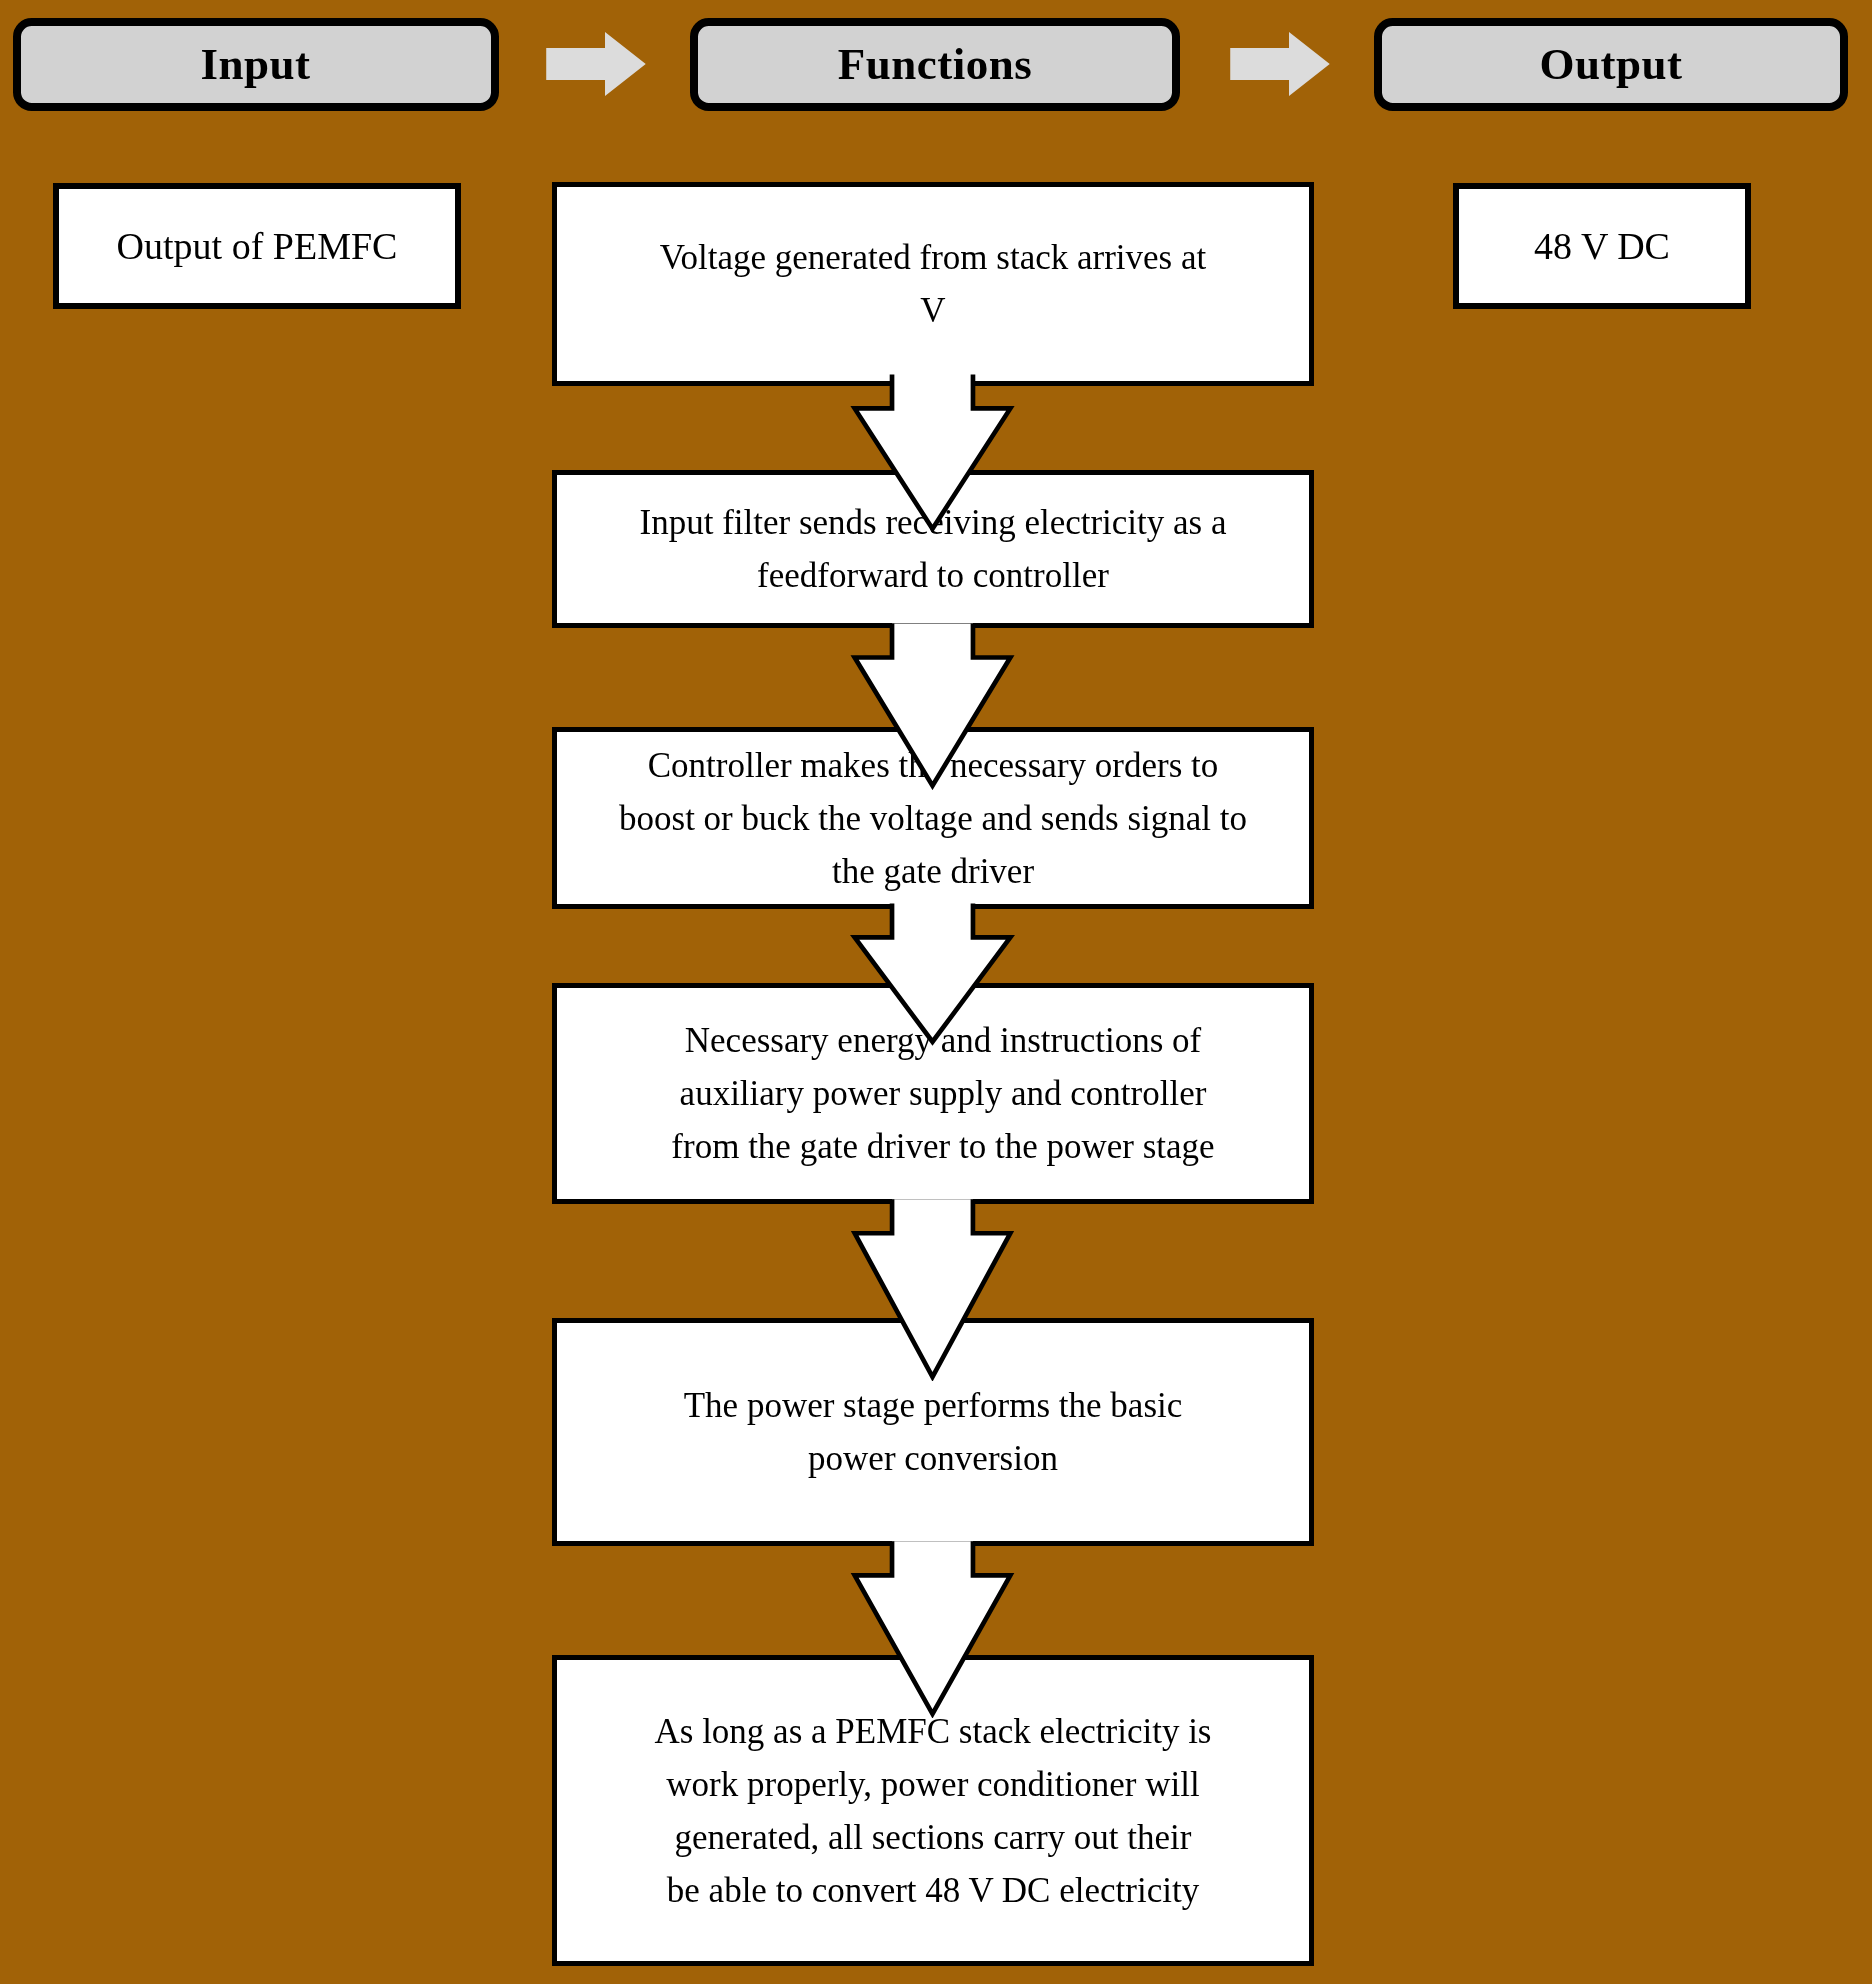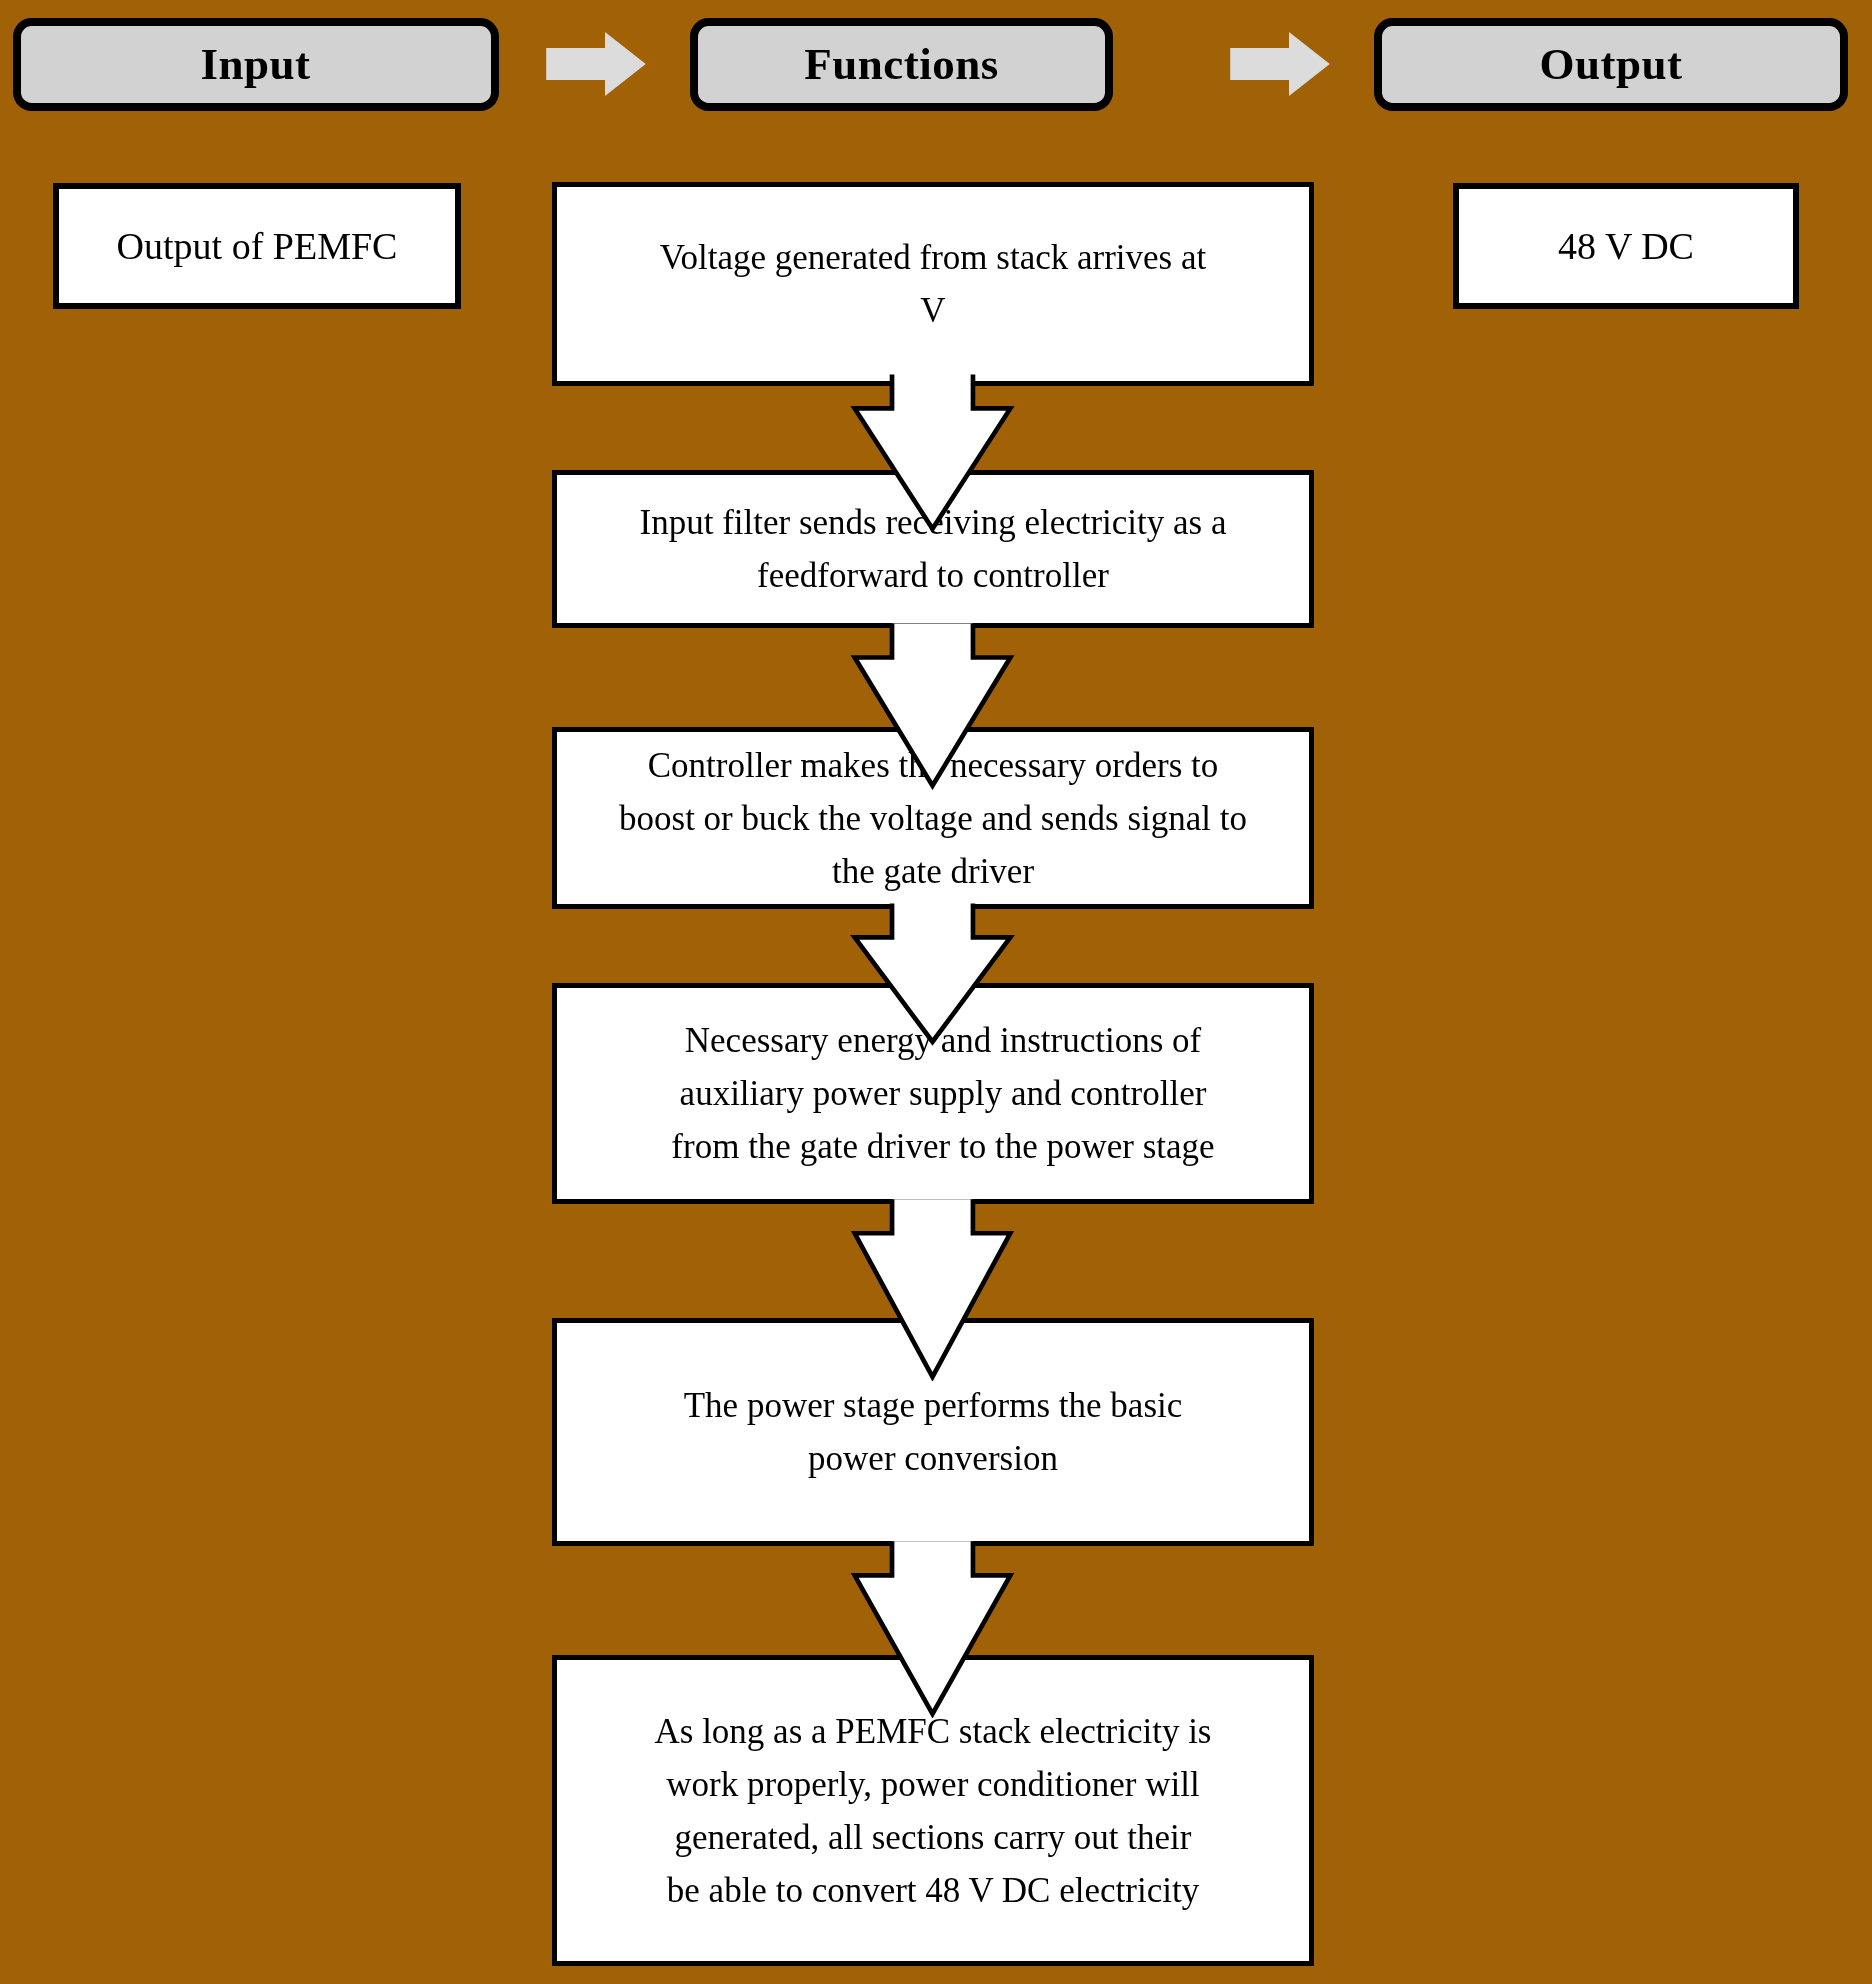--- a/index.html
+++ b/index.html
@@ -75,37 +75,37 @@
 <div id="canvas">
 
   <div class="hdr" style="left:12.5px;width:486px;">
     <span>Input</span>
   </div>
 
   <svg class="hdr-arrow" style="left:546px;" viewBox="0 0 195 128">
     <polygon points="0,33 114,33 114,2 193,64 114,126 114,95 0,95" fill="#dcdcdc"></polygon>
   </svg>
 
-  <div class="hdr" style="left:690px;width:423px;">
+  <div class="hdr" style="left:690px;width:490px;">
     <span>Functions</span>
   </div>
 
   <svg class="hdr-arrow" style="left:1230px;" viewBox="0 0 195 128">
     <polygon points="0,33 114,33 114,2 193,64 114,126 114,95 0,95" fill="#dcdcdc"></polygon>
   </svg>
 
   <div class="hdr" style="left:1374px;width:474px;">
     <span>Output</span>
   </div>
 
   <div class="sidebox" style="left:53px;width:408px;justify-content:center;">
     <span>Output of PEMFC</span>
   </div>
 
-  <div class="sidebox" style="left:1453px;width:346px;">
+  <div class="sidebox" style="left:1453px;width:298px;">
     <span>48 V DC</span>
   </div>
 
   <div class="step" style="top:174px;height:204px;margin-top:8px;">
     <div class="lines">
       <div>Voltage generated from stack arrives at</div>
       <div>V</div>
     </div>
   </div>
 

